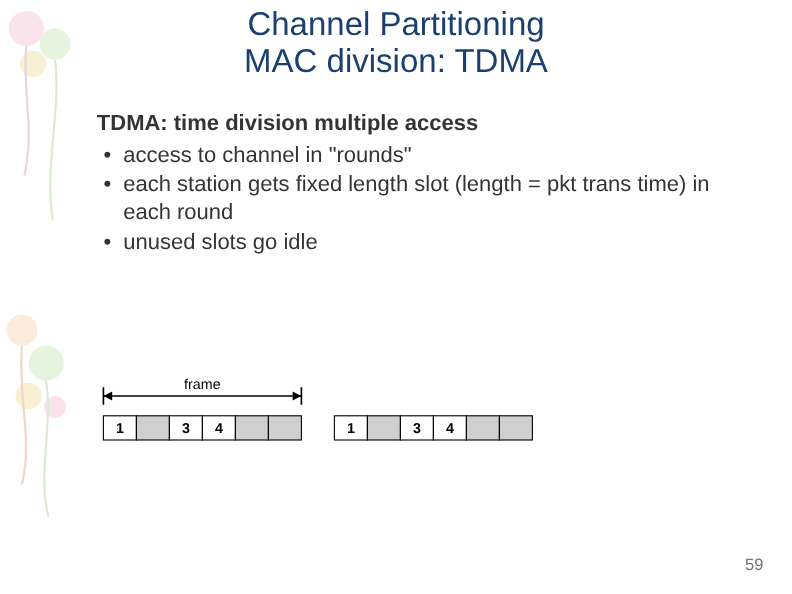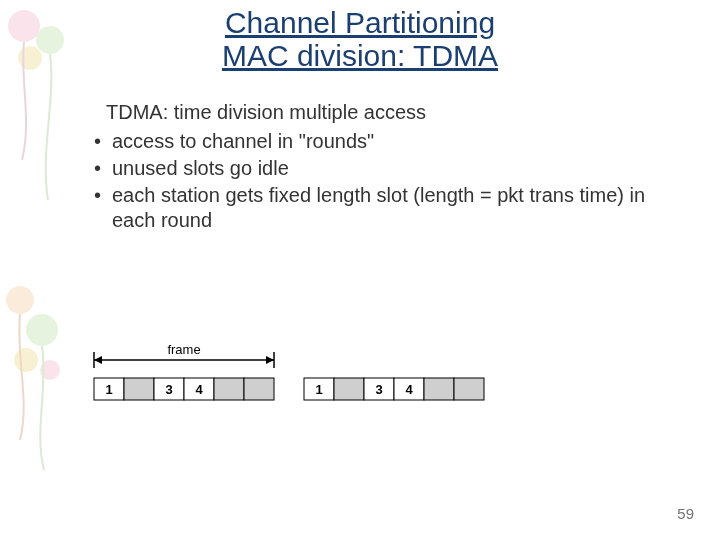--- a/index.html
+++ b/index.html
@@ -31,34 +31,32 @@
   .title {
     position: absolute;
     top: 6px;
     left: 0;
     right: 0;
     text-align: center;
     font-size: 30px;
     line-height: 1.1;
     color: #1c3f72;
     font-family: Verdana, Geneva, sans-serif;
-    text-decoration: underline;
   }
   .body {
     position: absolute;
     top: 100px;
     left: 88px;
     right: 40px;
     font-size: 20px;
     line-height: 1.25;
     color: #333;
   }
   .subhead {
-    font-weight: 400;
-    margin-left: 18px;
+    font-weight: 700;
   }
   .bullets {
     margin: 4px 0 0 0;
     padding-left: 24px;
   }
   .bullets li {
     list-style: none;
     position: relative;
     margin: 2px 0;
   }
@@ -104,22 +102,22 @@
 
   <div class="title">
     <span>Channel Partitioning</span><br>
     <span>MAC division: TDMA</span>
   </div>
 
   <div class="body">
     <div class="subhead">TDMA: time division multiple access</div>
     <ul class="bullets">
       <li>access to channel in "rounds"</li>
+      <li>each station gets fixed length slot (length = pkt trans time) in each round</li>
       <li>unused slots go idle</li>
-      <li>each station gets fixed length slot (length = pkt trans time) in each round</li>
     </ul>
   </div>
 
   <svg class="diagram" viewBox="0 0 410 90">
 
     <g>
       <line x1="6" y1="18" x2="186" y2="18" stroke="#000" stroke-width="1.5"></line>
       <polygon points="6,18 14,14 14,22" fill="#000"></polygon>
       <polygon points="186,18 178,14 178,22" fill="#000"></polygon>
       <line x1="6" y1="10" x2="6" y2="26" stroke="#000" stroke-width="1.5"></line>

